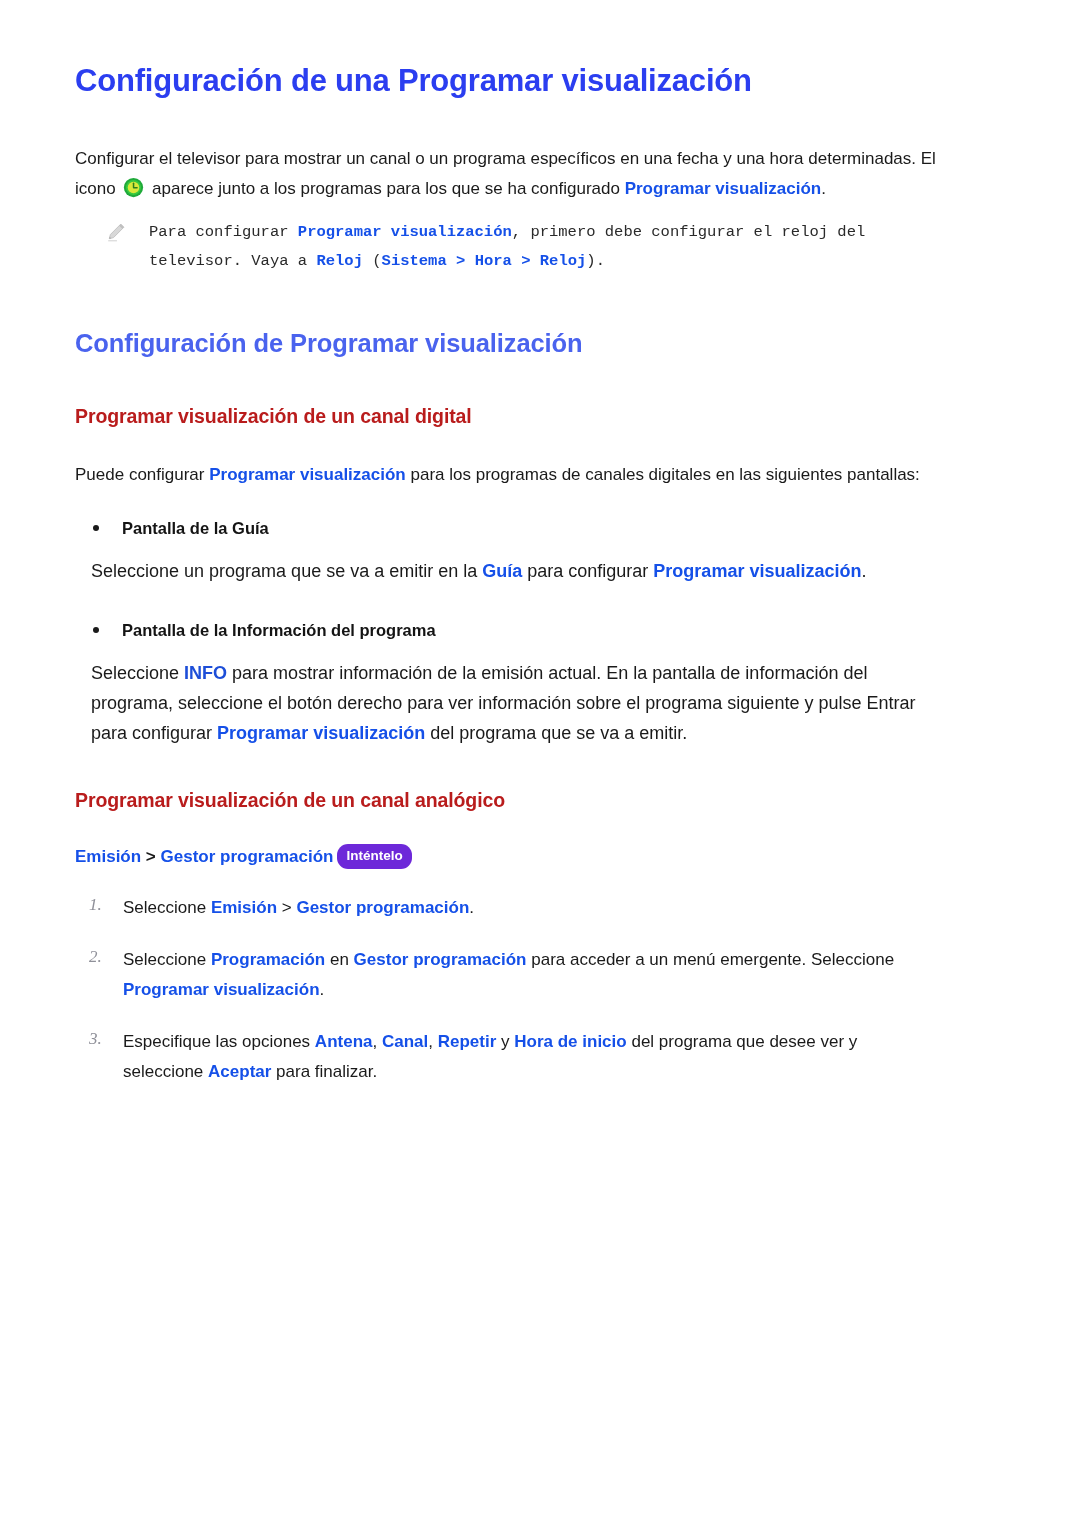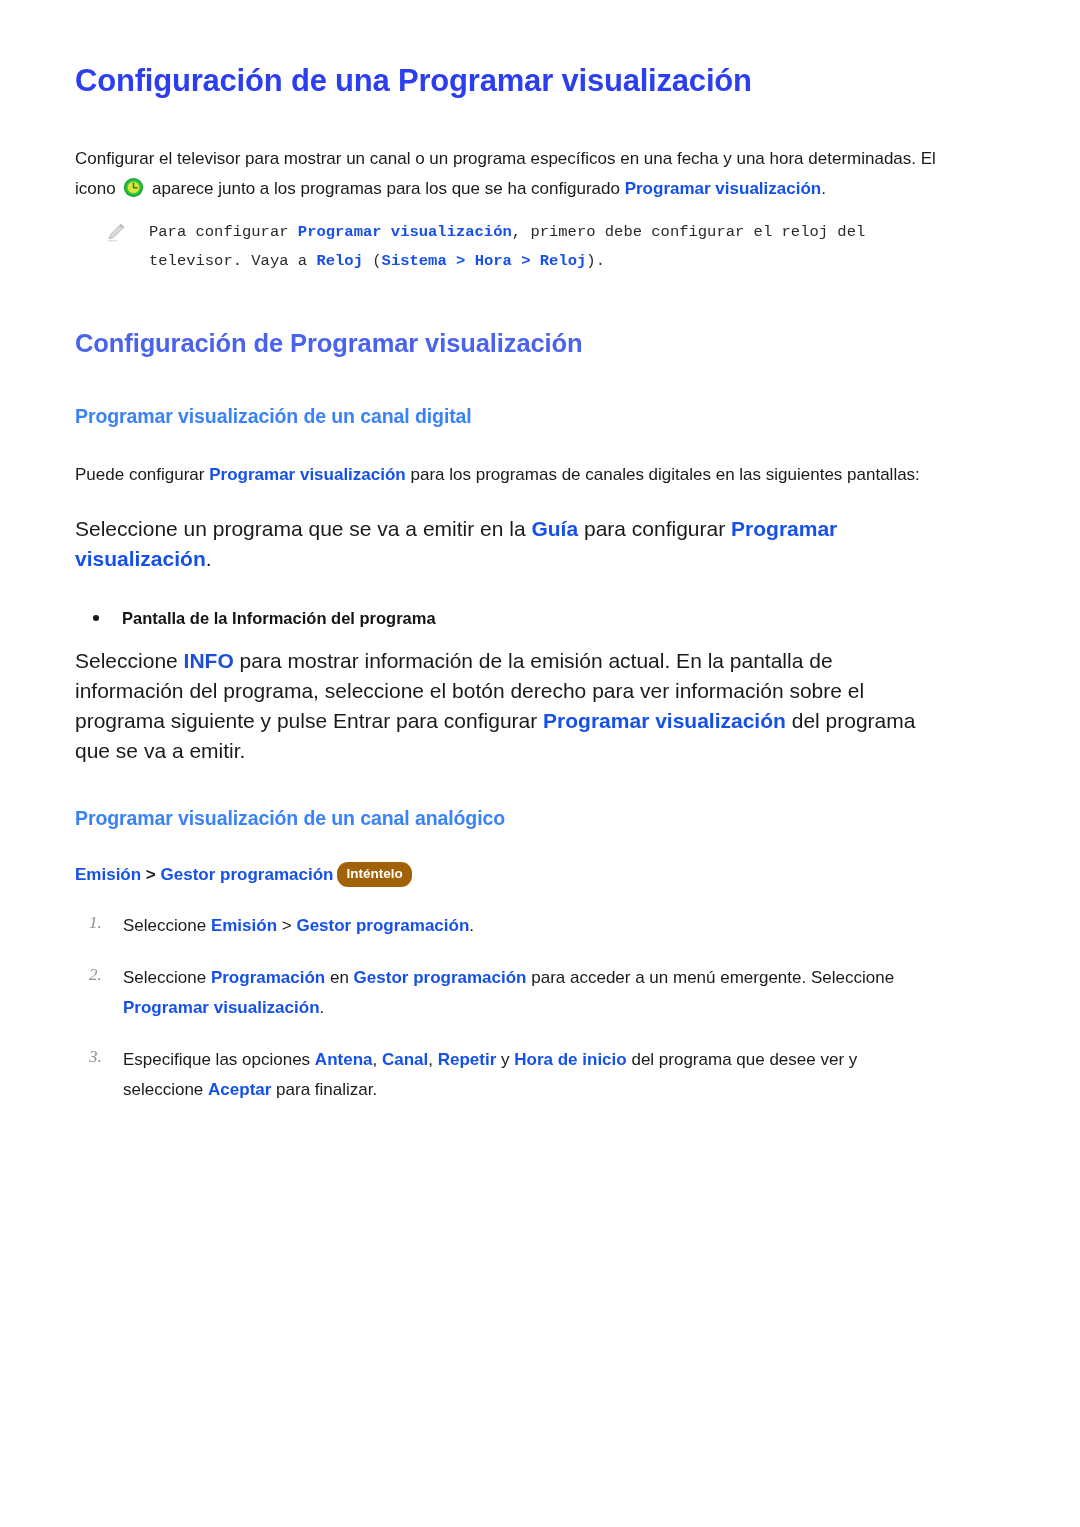--- a/index.html
+++ b/index.html
@@ -41,21 +41,21 @@
     font-weight: bold;
     color: #4a63ee;
     margin: 52px 0 44px 0;
     letter-spacing: -0.1px;
   }
 
   h3.sub-title {
     font-size: 19.5px;
     line-height: 1.3;
     font-weight: bold;
-    color: #3b82f6;
+    color: #b91c1c;
     margin: 40px 0 30px 0;
     letter-spacing: -0.1px;
   }
 
   
   p.body-text {
     font-size: 17px;
     line-height: 30px;
     margin: 0 0 10px 0;
     color: #1a1a1a;
@@ -127,42 +127,42 @@
     background: #1a1a1a;
   }
   .bullet-label {
     font-size: 16.5px;
     line-height: 28px;
     font-weight: bold;
     color: #141414;
     display: block;
   }
   .bullet-body {
-    font-size: 21px;
+    font-size: 18px;
     line-height: 30px;
-    margin: 14px 0 30px 0;
+    margin: 14px 0 30px 16px;
     max-width: 890px;
     color: #1a1a1a;
   }
 
   
   .path-line {
     font-size: 17px;
     line-height: 28px;
     font-weight: bold;
     color: #1550e8;
     margin: 0 0 22px 0;
   }
   .path-sep {
     color: #1a1a1a;
     font-weight: bold;
   }
   .try-badge {
     display: inline-block;
-    background: #a16207;
+    background: #6d28d9;
     color: #ffffff;
     font-size: 13.5px;
     font-weight: bold;
     line-height: 1;
     padding: 5px 9px 6px 9px;
     border-radius: 11px;
     vertical-align: 2px;
     margin-left: 4px;
     white-space: nowrap;
   }
@@ -243,20 +243,24 @@
   <h3 class="sub-title">Programar visualización de un canal digital</h3>
 
   <p class="body-text">
     <span>Puede configurar</span>
     <span class="kw">Programar visualización</span>
     <span>para los programas de canales digitales en las siguientes pantallas:</span>
   </p>
 
   <ul class="bullet-list">
 
+    <li class="bullet-item">
+      <span class="bullet-dot"></span>
+      <span class="bullet-label">Pantalla de la Guía</span>
+    </li>
     <p class="bullet-body">
       <span>Seleccione un programa que se va a emitir en la</span>
       <span class="kw">Guía</span>
       <span>para configurar</span>
       <span class="kw">Programar visualización</span><span>.</span>
     </p>
 
     <li class="bullet-item">
       <span class="bullet-dot"></span>
       <span class="bullet-label">Pantalla de la Información del programa</span>

